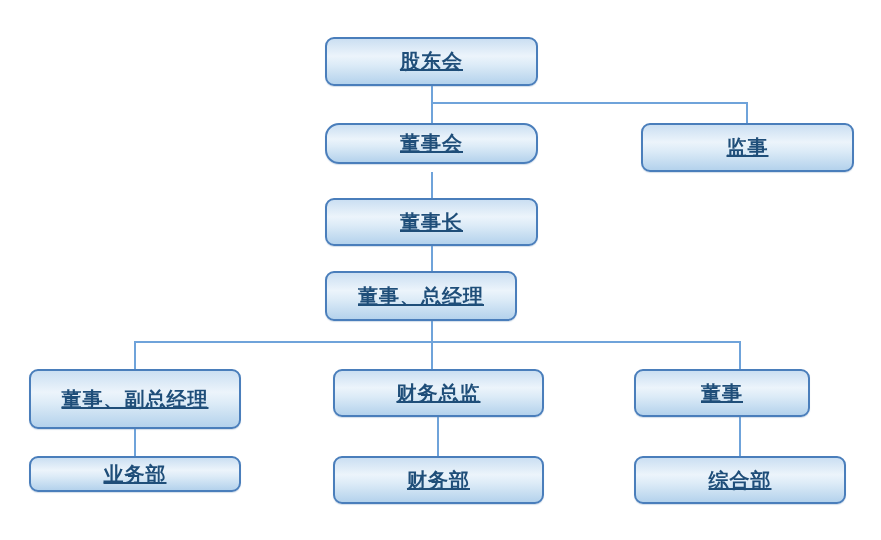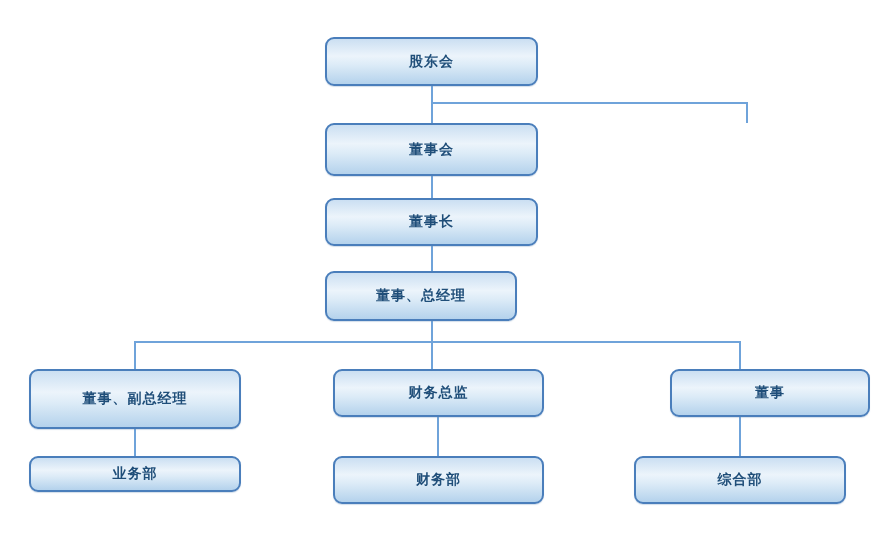--- a/index.html
+++ b/index.html
@@ -19,41 +19,42 @@
     position: absolute;
     box-sizing: border-box;
     border: 2px solid #4a7ebb;
     border-radius: 9px;
     background: linear-gradient(to bottom,
       #cbdff2 0%, #ecf4fb 38%, #dcebf7 58%, #b4d2ec 100%);
     display: flex;
     align-items: center;
     justify-content: center;
     color: #1f4e79;
-    font-size: 14px;
+    font-size: 20px;
     font-weight: bold;
     letter-spacing: 1px;
     box-shadow: 0 1px 1px rgba(110,145,185,0.30);
+    text-decoration: underline;
   }
   .edge {
     position: absolute;
     background: #6fa3da;
   }
   .edge.v { width: 2px; }
   .edge.h { height: 2px; }
 
   
   #n-shareholders { left: 325px; top: 37px;  width: 213px; height: 49px; }
-  #n-board        { left: 325px; top: 123px; width: 213px; height: 53px; }
+  #n-board        { left: 325px; top: 123px; width: 213px; height: 41px; border-radius: 14px; }
   #n-supervisor   { left: 641px; top: 123px; width: 213px; height: 49px; }
   #n-chairman     { left: 325px; top: 198px; width: 213px; height: 48px; text-align: right; }
   #n-gm           { left: 325px; top: 271px; width: 192px; height: 50px; }
   #n-vgm          { left: 29px;  top: 369px; width: 212px; height: 60px; }
   #n-cfo          { left: 333px; top: 369px; width: 211px; height: 48px; }
-  #n-director     { left: 670px; top: 369px; width: 200px; height: 48px; }
+  #n-director     { left: 634px; top: 369px; width: 176px; height: 48px; }
   #n-business     { left: 29px;  top: 456px; width: 212px; height: 36px; }
   #n-finance      { left: 333px; top: 456px; width: 211px; height: 48px; justify-content: center; }
   #n-general      { left: 634px; top: 456px; width: 212px; height: 48px; }
 
   
   #e-sh-board     { left: 431px; top: 86px;  height: 37px; }
   #e-sh-sup-h     { left: 431px; top: 102px; width: 317px; }
   #e-sh-sup-v     { left: 746px; top: 102px; height: 21px; }
   #e-board-chair  { left: 431px; top: 172px; height: 26px; }
   #e-chair-gm     { left: 431px; top: 246px; height: 25px; }
@@ -83,20 +84,23 @@
   <div class="edge v" id="e-cfo-finance"></div>
   <div class="edge v" id="e-dir-general"></div>
 
   <div class="node" id="n-shareholders">
     <span>股东会</span>
   </div>
 
   <div class="node" id="n-board">
     <span>董事会</span>
   </div>
+  <div class="node" id="n-supervisor">
+    <span>监事</span>
+  </div>
 
   <div class="node" id="n-chairman">
     <span>董事长</span>
   </div>
 
   <div class="node" id="n-gm">
     <span>董事、总经理</span>
   </div>
 
   <div class="node" id="n-vgm">

